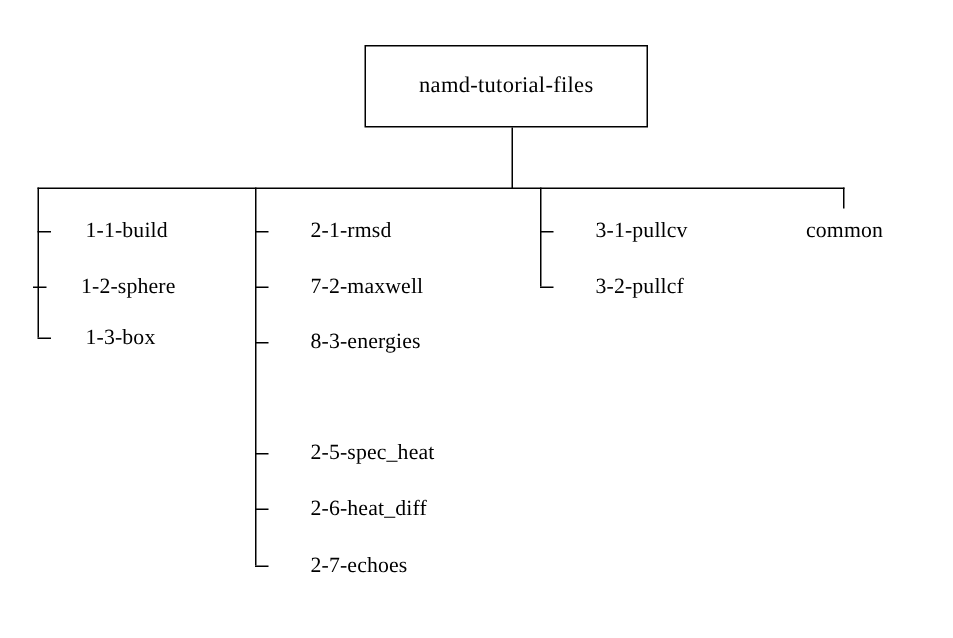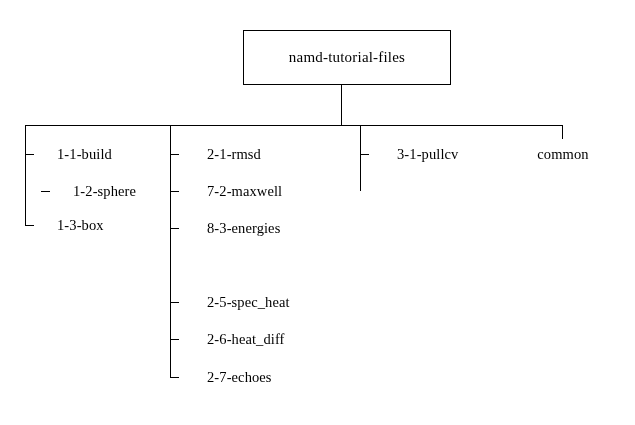--- a/index.html
+++ b/index.html
@@ -16,21 +16,21 @@
     overflow: hidden;
     font-family: "Liberation Serif", "DejaVu Serif", serif;
     color: #000000;
   }
 
   
   .root-box {
     position: absolute;
     left: 243px;
     top: 30px;
-    width: 208px;
+    width: 189px;
     height: 55px;
     border: 1px solid #000000;
     box-sizing: border-box;
     display: flex;
     align-items: center;
     justify-content: center;
   }
   .root-label {
     font-size: 15px;
     letter-spacing: 0.2px;
@@ -86,21 +86,21 @@
 
   <div class="hline" style="left:25px; top:125px; width:538px;"></div>
 
   <div class="vline" style="left:25px; top:125px; height:100px;"></div>
 
   <div class="leaf" style="left:25px; top:144px;">
     <div class="hline" style="left:0px; top:10px; width:9px;"></div>
     <span class="leaf-label" style="margin-left:15px;">1-1-build</span>
   </div>
 
-  <div class="leaf" style="left:41px; top:181px;">
+  <div class="leaf" style="left:22px; top:181px;">
     <div class="hline" style="left:0px; top:10px; width:9px;"></div>
     <span class="leaf-label" style="margin-left:15px;">1-2-sphere</span>
   </div>
 
   <div class="leaf" style="left:25px; top:215px;">
     <div class="hline" style="left:0px; top:10px; width:9px;"></div>
     <span class="leaf-label" style="margin-left:15px;">1-3-box</span>
   </div>
 
   <div class="vline" style="left:170px; top:125px; height:252px;"></div>
@@ -136,20 +136,24 @@
     <span class="leaf-label" style="margin-left:20px;">2-7-echoes</span>
   </div>
 
   <div class="vline" style="left:360px; top:125px; height:66px;"></div>
 
   <div class="leaf" style="left:360px; top:144px;">
     <div class="hline" style="left:0px; top:10px; width:9px;"></div>
     <span class="leaf-label" style="margin-left:20px;">3-1-pullcv</span>
   </div>
 
+  <div class="leaf" style="left:360px; top:181px;">
+    <div class="hline" style="left:0px; top:10px; width:9px;"></div>
+    <span class="leaf-label" style="margin-left:20px;">3-2-pullcf</span>
+  </div>
 
   <div class="vline" style="left:562px; top:125px; height:14px;"></div>
 
   <div class="plain-leaf" style="left:527px; top:144px; width:72px; justify-content:center;">
     <span class="leaf-label">common</span>
   </div>
 
 </div>
 
 </body></html>

